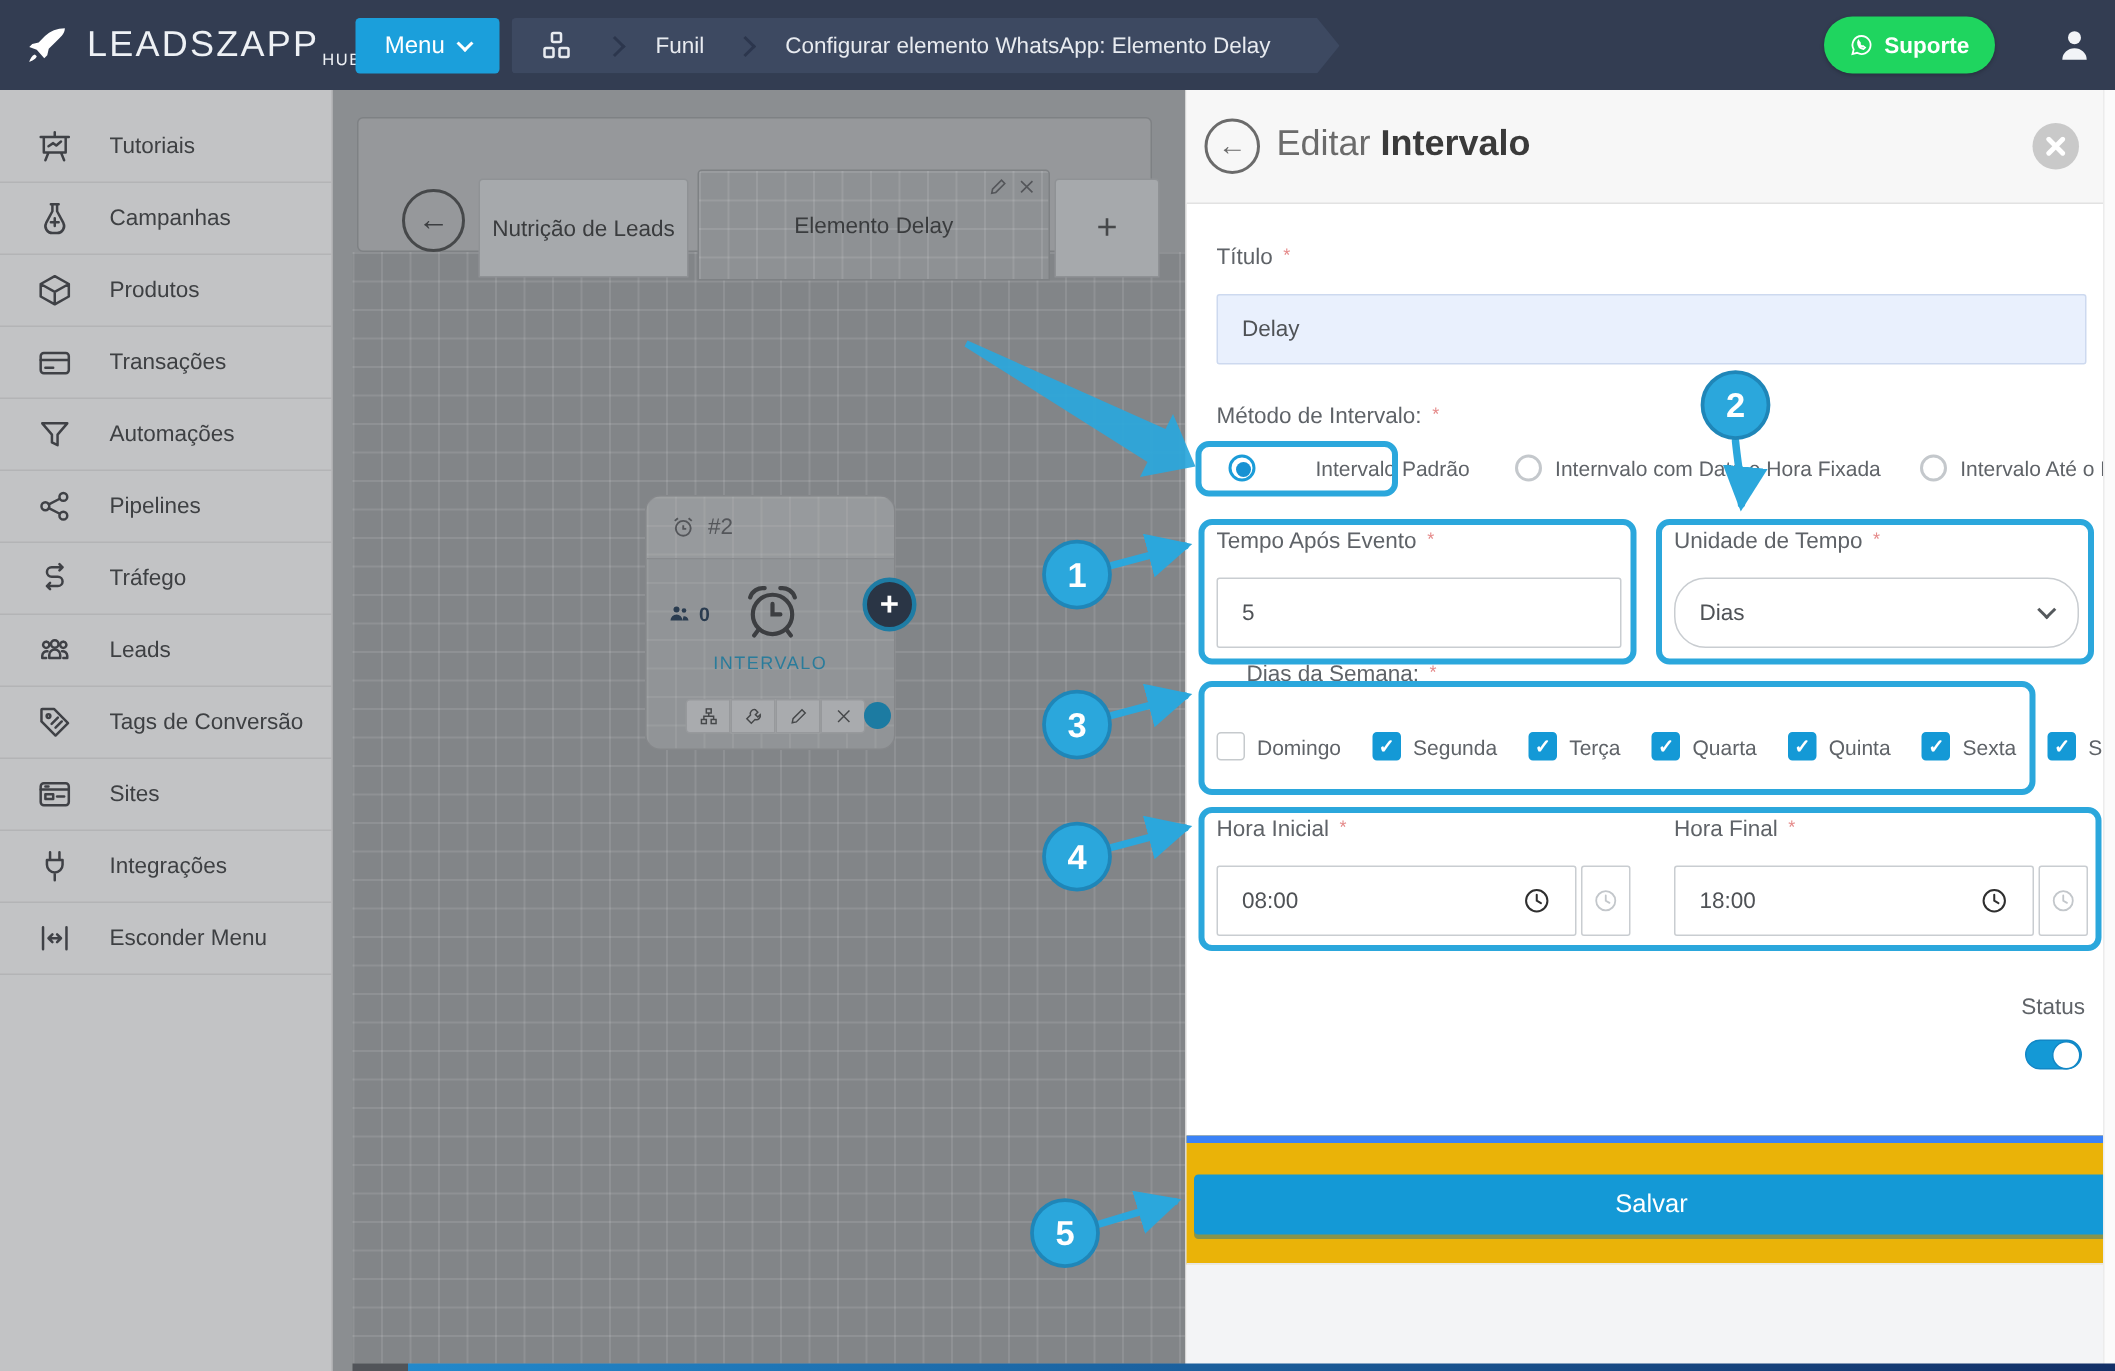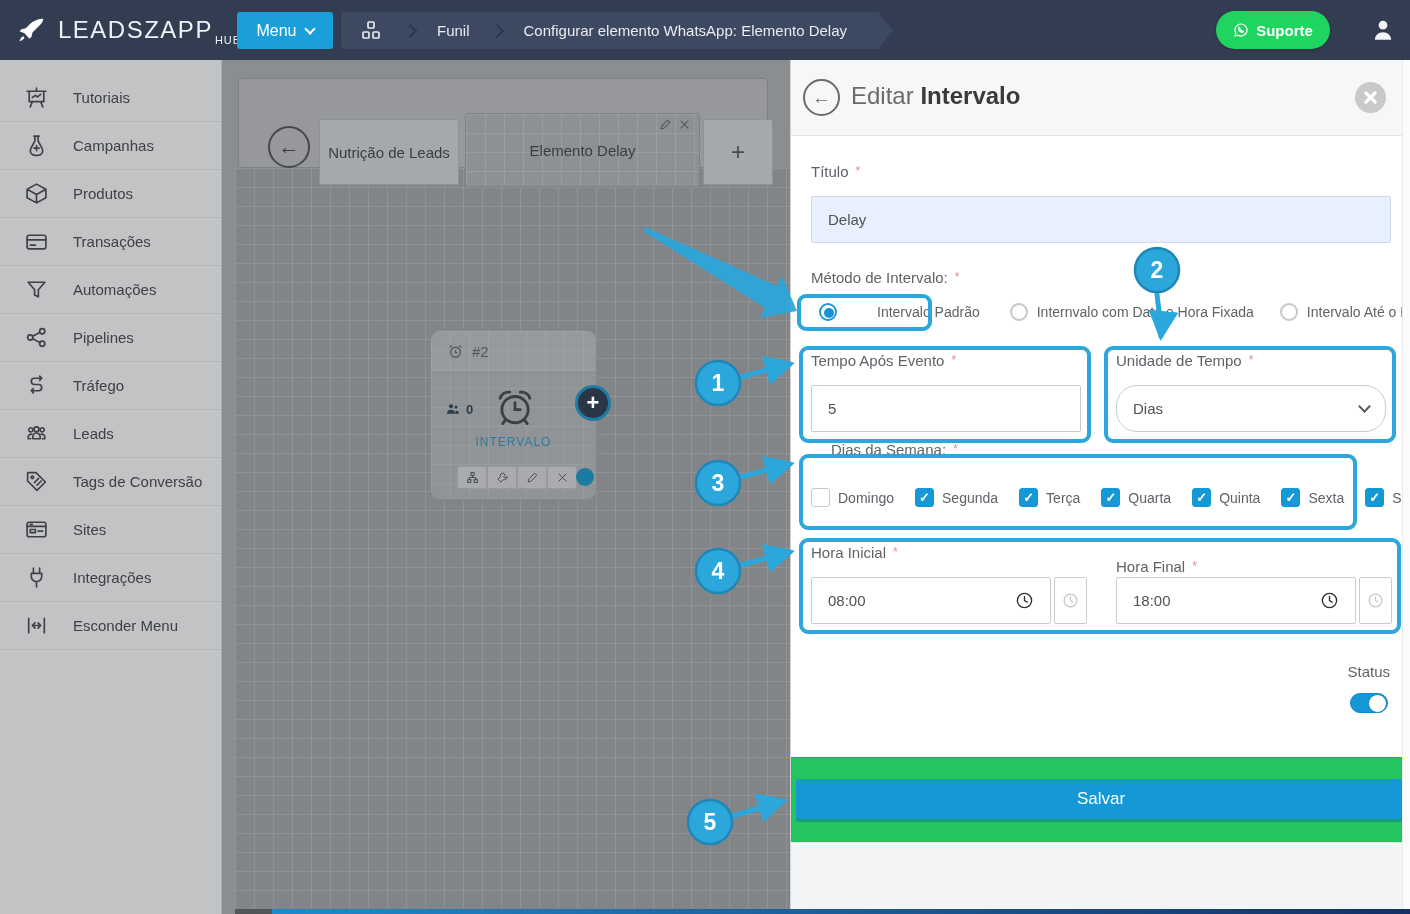--- a/index.html
+++ b/index.html
@@ -102,21 +102,21 @@
   .hora-addon { position:absolute; top:517px; width:33px; height:47px; border:1px solid #c9cdd1; border-radius:2px; background:#fff; display:flex; align-items:center; justify-content:center; cursor:pointer; }
   .addon-1 { left:263px; } .addon-2 { left:568px; }
   .clock-dark { width:19px; height:19px; stroke:#2f2f2f; fill:none; stroke-width:1.7; stroke-linecap:round; }
   .clock-light { width:17px; height:17px; stroke:#c3c7cb; fill:none; stroke-width:1.7; stroke-linecap:round; }
 
   .status-row { position:absolute; right:20px; top:603px; display:flex; align-items:center; gap:13px;flex-direction:column; }
   .status-label { color:#5f6368; font-size:15px; }
   .toggle { width:38px; height:20px; border-radius:10px; background:#1499d6; border:1px solid #1187c6; position:relative; cursor:pointer; }
   .toggle-knob { position:absolute; right:0px; top:-0.5px; width:19px; height:19px; border-radius:50%; background:#fff; border:1px solid #1187c6; }
 
-  .panel-footer { position:absolute; left:0; top:697px; width:100%; height:86px; background:#22c55e; border-top:1px solid #3b82f6; border-bottom:1px solid #e4e6e9; }
+  .panel-footer { position:absolute; left:0; top:697px; width:100%; height:86px; background:#eab308; border-top:5px solid #3b82f6; border-bottom:1px solid #e4e6e9; }
   .save-btn { position:absolute; left:5px; top:21px; width:610px; height:40px; background:#1499d6; border:none; border-radius:3px; color:#fff; font-size:17px; font-family:inherit; cursor:pointer; box-shadow:0 3px 0 rgba(15,110,160,.45); }
   .panel-bottom { position:absolute; left:0; top:783px; width:100%; height:71px; background:#f3f4f6; }
   .scroll-track { position:absolute; right:0; top:0; width:8px; height:854px; background:#fbfbfb; border-left:1px solid #ececec; }
 
   
   .ann-box { position:absolute; border:4px solid #2ba7dc; border-radius:9px; z-index:42; pointer-events:none; }
   .ann-radio { left:797px; top:294px; width:135px; height:37px; }
   .ann-1 { left:799px; top:346px; width:292px; height:97px; }
   .ann-2 { left:1104px; top:346px; width:292px; height:97px; }
   .ann-3 { left:799px; top:454px; width:558px; height:76px; }
@@ -436,21 +436,21 @@
           <path d="M12 7v5l3.5 2"></path>
         </svg>
     </div>
     <div class="hora-addon addon-1">
       <svg class="clock-light" viewBox="0 0 24 24">
           <circle cx="12" cy="12" r="9"></circle>
           <path d="M12 7v5l3.5 2"></path>
         </svg>
     </div>
 
-    <div class="f-label" style="left:325px; top:484px;margin-top:14px;">
+    <div class="f-label" style="left:325px; top:484px;">
       <span>Hora Final</span><span class="req">*</span>
     </div>
     <div class="f-input hora2-input">
       <span>18:00</span>
       <svg class="clock-dark" viewBox="0 0 24 24">
           <circle cx="12" cy="12" r="9"></circle>
           <path d="M12 7v5l3.5 2"></path>
         </svg>
     </div>
     <div class="hora-addon addon-2">

